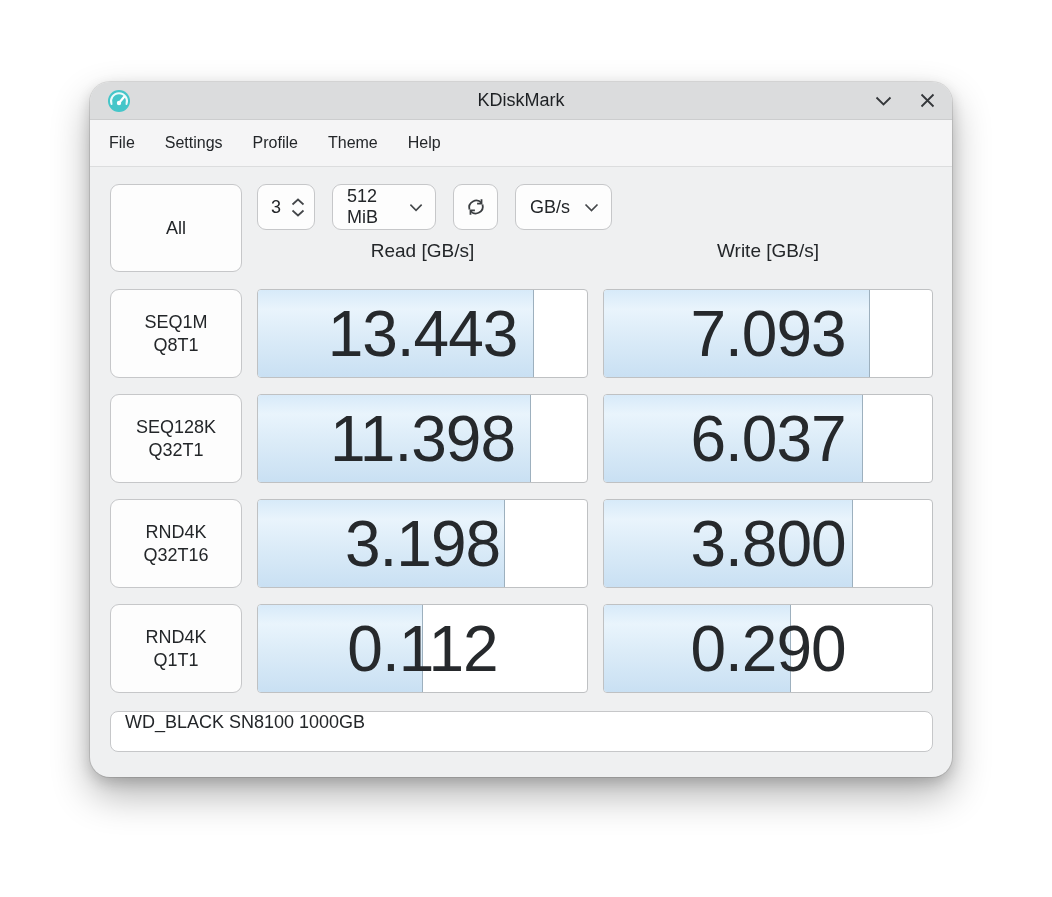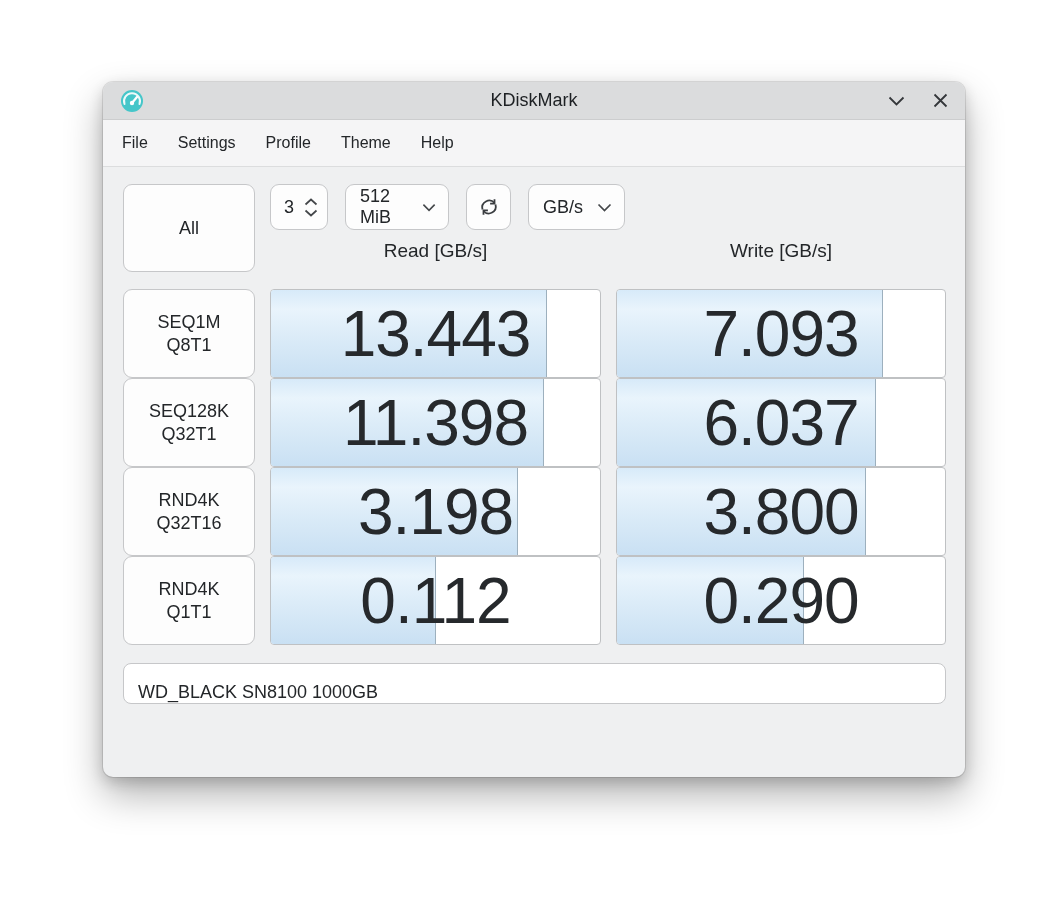--- a/index.html
+++ b/index.html
@@ -1,21 +1,21 @@
 <!DOCTYPE html>
 <html><head>
 <meta charset="utf-8">
 <style>
   * { margin:0; padding:0; box-sizing:border-box; }
   html,body { width:1052px; height:897px; background:#ffffff; font-family:"Liberation Sans", sans-serif; color:#232629; }
   .stage { position:relative; width:1052px; height:897px; overflow:hidden; }
 
   .window {
-    position:absolute; left:103px; top:82px; width:862px; height:695px;
-    background:#eff0f1; border-radius:10px; overflow:hidden;
+    position:absolute; left:90px; top:82px; width:862px; height:695px;
+    background:#eff0f1; border-radius:20px; overflow:hidden;
     box-shadow: 0 0 0 1px rgba(0,0,0,0.10), 0 18px 38px rgba(0,0,0,0.30), 0 5px 14px rgba(0,0,0,0.16);
     display:flex; flex-direction:column;
   }
 
   
   .titlebar {
     height:38px; flex:0 0 38px; background:#dbdcdd; border-bottom:1px solid #cccdce;
     display:flex; align-items:center; padding:0 16px; position:relative;
   }
   .titlebar .title {
@@ -48,40 +48,40 @@
   .combo-512 { width:104px; }
   .combo-disk { width:287px; }
   .combo-unit { width:97px; }
   .refresh-btn { width:45px; }
 
   .colheads {
     height:41px; display:grid; grid-template-columns:331px 330px; column-gap:15px;
     align-items:center; text-align:center; font-size:19px; color:#232629;
   }
 
-  .row { display:grid; grid-template-columns:132px 331px 330px; column-gap:15px; margin-top:0; }
+  .row { display:grid; grid-template-columns:132px 331px 330px; column-gap:15px; margin-top:16px; }
   .row.first { margin-top:17px; }
   .rowlabel { height:89px; flex-direction:column; line-height:1.25; font-size:18px; }
   .cell {
     position:relative; height:89px; background:#ffffff;
     border:1px solid #bfc1c3; border-radius:4px; overflow:hidden;
   }
   .fill {
     position:absolute; left:0; top:0; bottom:0;
     background:linear-gradient(180deg,#d7eaf9 0%,#e9f4fc 22%,#dcecf8 52%,#c9e0f3 100%);
     border-right:1px solid #9db0be;
   }
   .val {
     position:absolute; inset:0; display:flex; align-items:center; justify-content:center;
     font-size:64px; color:#26292c; letter-spacing:-1px;
   }
 
   .device-field {
     margin-top:18px; height:41px; background:#ffffff; border:1px solid #c6c7c9; border-radius:8px;
-    display:flex; align-items:flex-end; padding:0 14px; font-size:18px; color:#232629;
+    display:flex; align-items:flex-start; padding:0 14px; font-size:18px; color:#232629;
   }
 
   svg { display:block; }
 </style>
 </head>
 <body>
 
 <div class="stage">
   <div class="window">
 

